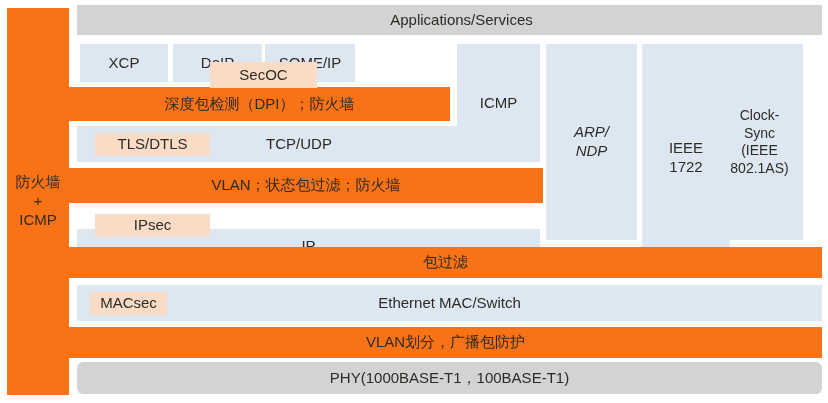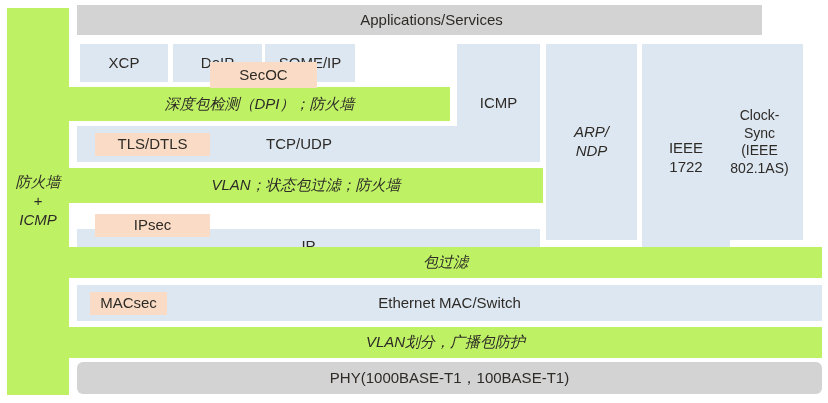--- a/index.html
+++ b/index.html
@@ -6,37 +6,37 @@
   #stage{
     position:relative;width:828px;height:403px;background:#ffffff;overflow:hidden;
     font-family:"Liberation Sans","DejaVu Sans",sans-serif;
     color:#2e2b27;
   }
   .box{
     position:absolute;display:flex;align-items:center;justify-content:center;
     font-size:15px;line-height:1.25;text-align:center;white-space:pre-line;
     box-sizing:border-box;
   }
-  .orange{background:#bef264;font-style:italic;}
+  .orange{background:#f97316;}
   .lorange{background:#fadcc6;}
   .blue{background:#dde7f2;}
   .gray{background:#d3d3d3;}
   .overlay{z-index:2;}
   .small{font-size:14px;}
 </style>
 </head>
 <body>
 
 <div id="stage">
 
   <div class="box orange" style="left:7px;top:8px;width:62px;height:387px;">防火墙
 +
 ICMP</div>
 
-  <div class="box gray" style="left:77px;top:5px;width:685px;height:30px;padding-left:24px;">Applications/Services</div>
+  <div class="box gray" style="left:77px;top:5px;width:745px;height:30px;padding-left:24px;">Applications/Services</div>
 
   <div class="box blue" style="left:80px;top:44px;width:88px;height:38px;">XCP</div>
   <div class="box blue" style="left:173px;top:44px;width:89px;height:38px;">DoIP</div>
   <div class="box blue" style="left:265px;top:44px;width:90px;height:38px;">SOME/IP</div>
 
   <div class="box lorange overlay" style="left:210px;top:62px;width:107px;height:26px;">SecOC</div>
 
   <div class="box orange" style="left:69px;top:87px;width:381px;height:34px;">深度包检测（DPI）；防火墙</div>
 
   <div class="box blue" style="left:457px;top:44px;width:83px;height:118px;">ICMP</div>

